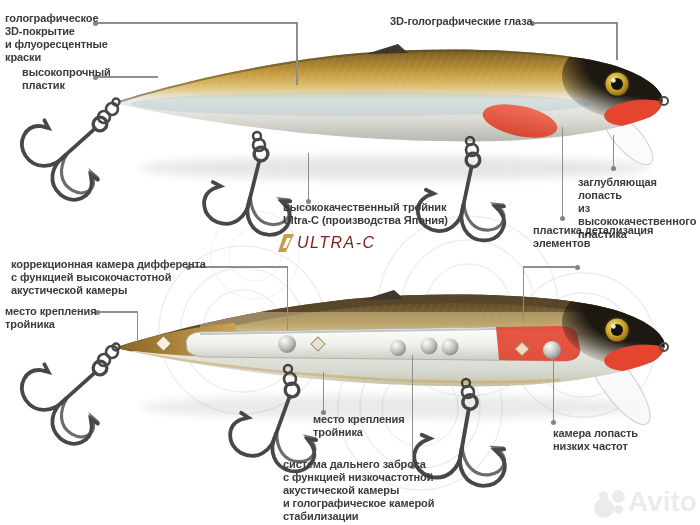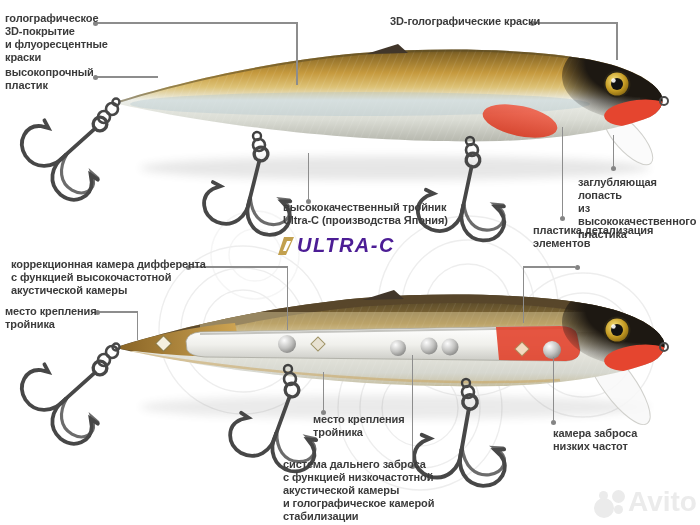--- a/index.html
+++ b/index.html
@@ -5,21 +5,21 @@
   html,body{margin:0;padding:0;background:#fff;}
   .stage{position:relative;width:700px;height:525px;background:#fff;overflow:hidden;
          font-family:"Liberation Sans",sans-serif;}
   .art{position:absolute;left:0;top:0;z-index:1;}
   .lbl{position:absolute;z-index:3;font-weight:700;font-size:11px;line-height:13px;
        color:#3b3b3b;white-space:pre-line;letter-spacing:-0.1px;}
   .lh{position:absolute;z-index:2;height:1.5px;background:#8d8d8d;}
   .lv{position:absolute;z-index:2;width:1.5px;background:#8d8d8d;}
   .dot{position:absolute;z-index:2;width:5px;height:5px;border-radius:50%;background:#848484;}
   .logo{position:absolute;left:278px;top:234px;z-index:3;display:flex;align-items:center;gap:3px;}
-  .logo-text{font-style:italic;font-weight:700;font-size:20px;letter-spacing:1.5px;color:#4c1d95;}
+  .logo-text{font-style:italic;font-weight:400;font-size:16px;letter-spacing:1.5px;color:#7f1d1d;}
   .wm{position:absolute;left:592px;top:480px;width:108px;height:45px;z-index:3;}
   .wm i{position:absolute;border-radius:50%;background:#ebebeb;}
   .wm-c1{left:2px;top:18px;width:20px;height:20px;}
   .wm-c2{left:7px;top:11px;width:9px;height:9px;}
   .wm-c3{left:20px;top:10px;width:13px;height:13px;}
   .wm-c4{left:22px;top:25px;width:9px;height:9px;}
   .wm-text{position:absolute;left:36px;top:6px;font-weight:700;font-size:28px;color:#ebebeb;}
 </style>
 </head>
 <body>
@@ -244,43 +244,43 @@
   <div class="lv" style="left:411.5px;top:355px;height:109px"></div>
   <div class="dot" style="left:409.5px;top:463.5px"></div>
 
   <div class="lv" style="left:552.5px;top:357px;height:63px"></div>
   <div class="dot" style="left:550.5px;top:419.5px"></div>
 
   <div class="lbl" style="left:5px;top:12px">голографическое
 3D-покрытие
 и флуоресцентные
 краски</div>
-  <div class="lbl" style="left:5px;top:66px">высокопрочный
+  <div class="lbl" style="left:22px;top:66px">высокопрочный
 пластик</div>
-  <div class="lbl" style="left:390px;top:15px">3D-голографические краски</div>
+  <div class="lbl" style="left:390px;top:15px">3D-голографические глаза</div>
   <div class="lbl" style="left:578px;top:176px">заглубляющая лопасть
 из высококачественного
 пластика</div>
   <div class="lbl" style="left:283px;top:201px">высококачественный тройник
 Ultra-C (производства Япония)</div>
   <div class="lbl" style="left:533px;top:224px">пластика детализация
 элементов</div>
   <div class="lbl" style="left:11px;top:258px">коррекционная камера дифферента
 с функцией высокочастотной
 акустической камеры</div>
   <div class="lbl" style="left:5px;top:305px">место крепления
 тройника</div>
   <div class="lbl" style="left:313px;top:413px">место крепления
 тройника</div>
   <div class="lbl" style="left:283px;top:458px">система дальнего заброса
 с функцией низкочастотной
 акустической камеры
 и голографическое камерой
 стабилизации</div>
-  <div class="lbl" style="left:553px;top:427px">камера заброса
+  <div class="lbl" style="left:553px;top:427px">камера лопасть
 низких частот</div>
 
   <div class="logo">
     <svg width="16" height="18" viewBox="0 0 16 18">
       <polygon points="6,0 16,0 8,18 0,18" fill="#c2a04e"></polygon>
       <polygon points="9,4 13,4 8,14 5,14" fill="#ffffff"></polygon>
     </svg>
     <span class="logo-text">ULTRA-C</span>
   </div>
 

